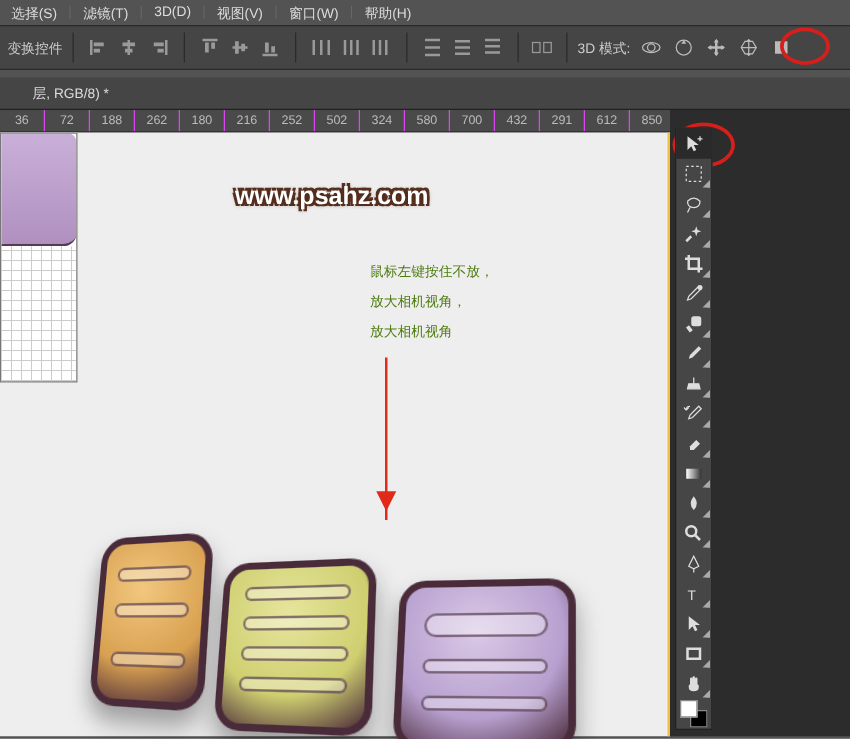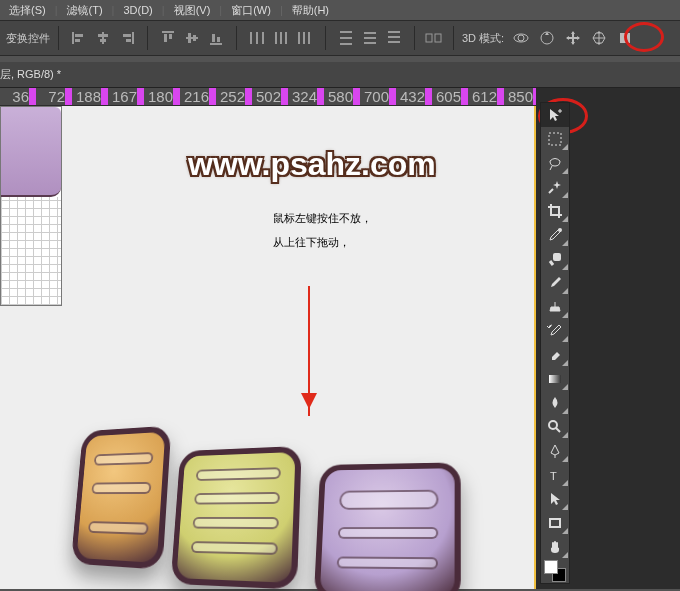--- a/index.html
+++ b/index.html
@@ -9,31 +9,31 @@
 .menu-sep{color:#666;margin:0 2px}
 .options-bar{height:36px;background:#454545;border-top:1px solid #2a2a2a;border-bottom:1px solid #2a2a2a;display:flex;align-items:center;padding:0 6px;gap:6px;color:#999}
 .opt-label{color:#ccc;white-space:nowrap}
 .opt-sep{width:1px;height:24px;background:#2a2a2a;margin:0 2px}
 .opt-icon{width:22px;height:22px;display:flex;align-items:center;justify-content:center;color:#b0b0b0}
 .opt-icon svg{display:block}
 .icon-grp{display:flex;gap:0}
 .icon-grp .opt-icon{width:24px}
 .threeD-icons{display:flex;gap:4px;align-items:center}
 .threeD-icons .opt-icon{width:22px}
-.doc-tab{height:26px;background:#454545;border-bottom:1px solid #222;display:flex;align-items:center;padding:0 0;color:#ddd;margin-top:6px}
+.doc-tab{height:26px;background:#454545;border-bottom:1px solid #222;display:flex;align-items:center;padding:0 26px;color:#ddd;margin-top:6px}
 .ruler-h{height:18px;background:#4a4a4a;display:flex;overflow:hidden;border-bottom:1px solid #2c2c2c;width:536px}
-.ruler-h span{flex:0 0 36px;text-align:right;color:#bbb;font-size:15px;border-right:7px solid #d946ef;line-height:18px}
+.ruler-h span{flex:0 0 36px;text-align:center;color:#bbb;font-size:10px;border-right:1px solid #d946ef;line-height:18px}
 .main{display:flex;height:501px}
 .canvas-col{width:536px;display:flex;flex-direction:column}
 .canvas-area{flex:1;background:#eee;position:relative;border-right:2px solid #f0c040}
 .nav-thumb{position:absolute;left:0;top:0;width:62px;height:200px;background:#fff;border:1px solid #777;display:flex;flex-direction:column}
 .nav-grid{flex:1;background-image:repeating-linear-gradient(0deg,#ccc 0,#ccc 1px,transparent 1px,transparent 8px),repeating-linear-gradient(90deg,#ccc 0,#ccc 1px,transparent 1px,transparent 8px)}
 .nav-shape{height:90px;background:linear-gradient(#c9b0d8,#b090c0);border-bottom:2px solid #5a3a50;border-radius:0 6px 10px 0}
-.watermark{position:absolute;left:188px;top:40px;font-size:32px;font-weight:bold;color:#fff;text-shadow:0 0 4px #4a2a1a,2px 2px 0 #5a3020,-2px -2px 0 #5a3020,2px -2px 0 #5a3020,-2px 2px 0 #5a3020}
-.note{position:absolute;left:273px;top:100px;color:#000000;font-size:17px;line-height:24px}
+.watermark{position:absolute;left:188px;top:40px;font-size:20px;font-weight:bold;color:#fff;text-shadow:0 0 4px #4a2a1a,2px 2px 0 #5a3020,-2px -2px 0 #5a3020,2px -2px 0 #5a3020,-2px 2px 0 #5a3020}
+.note{position:absolute;left:296px;top:100px;color:#4d7c0f;font-size:17px;line-height:24px}
 .arrow{position:absolute;left:308px;top:180px;width:2px;height:130px;background:#e02a1a}
 .arrow:after{content:"";position:absolute;bottom:-1px;left:-7px;border:8px solid transparent;border-top:16px solid #e02a1a}
 .cookies{position:absolute;left:70px;top:250px;width:420px;height:230px}
 .cookie{position:absolute;border-radius:22px;box-shadow:0 12px 20px rgba(0,0,0,.35)}
 .c1{left:0;top:70px;width:100px;height:140px;background:radial-gradient(circle at 40% 30%,#f2c77f,#d8a050 60%,#4a2b3a 100%);border:6px solid #4a2b3a;transform:perspective(500px) rotateY(-26deg) rotateX(10deg)}
 .c2{left:100px;top:90px;width:130px;height:140px;background:radial-gradient(circle at 45% 30%,#e6e59d,#cfcf70 60%,#4a2b3a 100%);border:6px solid #4a2b3a;transform:perspective(500px) rotateY(-18deg) rotateX(10deg)}
 .c3{left:245px;top:105px;width:145px;height:140px;background:radial-gradient(circle at 45% 30%,#dac9e6,#b7a0cf 60%,#4a2b3a 100%);border:6px solid #4a2b3a;transform:perspective(500px) rotateY(-8deg) rotateX(10deg)}
 .strip{position:absolute;left:12%;right:12%;height:12px;border-radius:7px;background:rgba(255,255,255,.35);border:2px solid rgba(60,30,50,.6)}
 .right-col{flex:1;background:#2c2c2c;position:relative}
 .toolbox{position:absolute;right:110px;top:14px;width:30px;background:#464646;border:1px solid #222;display:flex;flex-direction:column}
@@ -213,42 +213,43 @@
   <span>层, RGB/8) *</span>
 
 </div>
 
 <div class="main">
   <div class="canvas-col">
     <div class="ruler-h">
       <span>36</span>
         <span>72</span>
         <span>188</span>
-      <span>167</span>
+      <span>262</span>
         <span>180</span>
         <span>216</span>
       <span>252</span>
         <span>502</span>
         <span>324</span>
       <span>580</span>
         <span>700</span>
         <span>432</span>
-      <span>605</span>
+      <span>291</span>
         <span>612</span>
         <span>850</span>
     </div>
     <div class="canvas-area">
       <div class="nav-thumb">
         <div class="nav-shape"></div>
         <div class="nav-grid"></div>
       </div>
       <div class="watermark">www.psahz.com</div>
       <div class="note">
         <div>鼠标左键按住不放，</div>
-        <div>从上往下拖动，</div>
+        <div>放大相机视角，</div>
+        <div>放大相机视角</div>
       </div>
       <div class="arrow"></div>
       <div class="cookies">
         <div class="cookie c1">
             <div class="strip" style="top:20px"></div>
             <div class="strip" style="top:50px"></div>
             <div class="strip" style="top:90px"></div>
           </div>
         <div class="cookie c2">
             <div class="strip" style="top:15px"></div>

